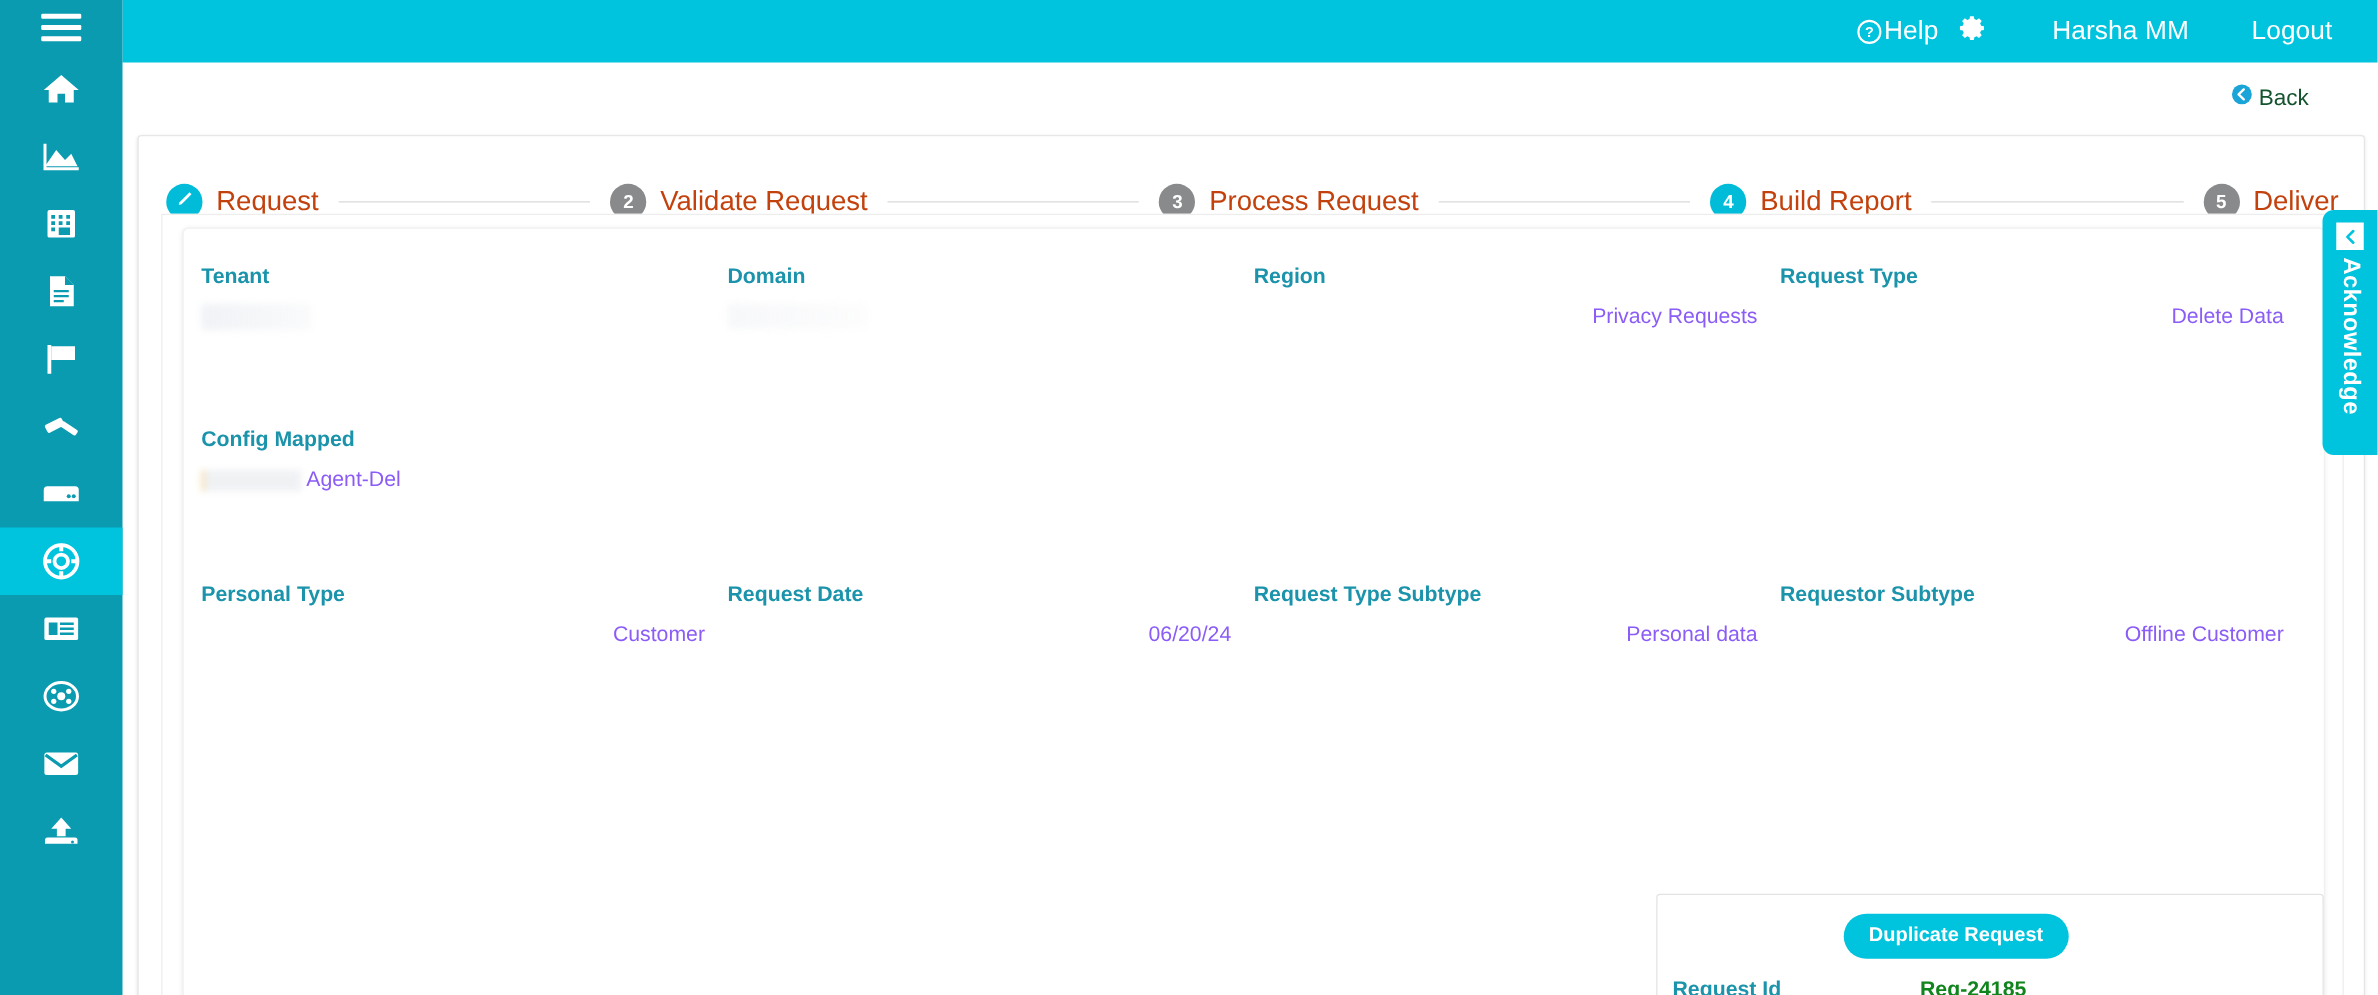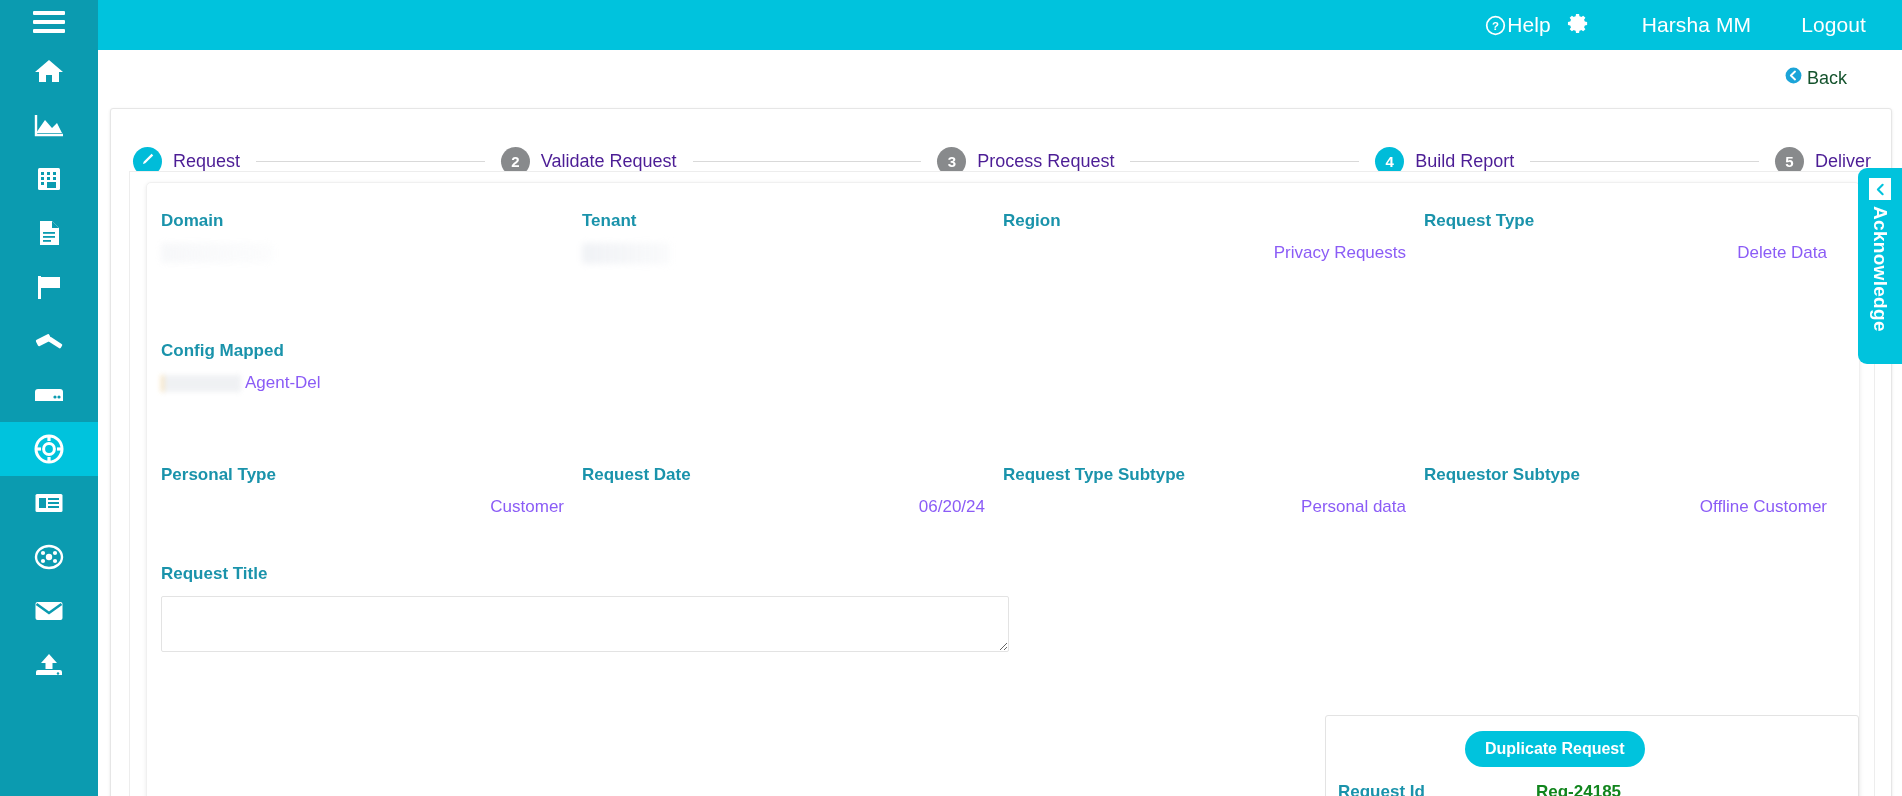--- a/index.html
+++ b/index.html
@@ -89,22 +89,22 @@
     width: 29px; height: 29px; border-radius: 50%;
     background: #888a8c; color: #fff;
     display: flex; align-items: center; justify-content: center;
     font-size: 15px; font-weight: 700;
     flex: 0 0 auto;
   }
   .step-circle.done { background: #00bcd9; }
   .step-circle.active { background: #00bcd9; }
   .step-label {
     margin-left: 11px;
-    font-size: 18px;
-    color: #4c1d95;
+    font-size: 22px;
+    color: #c2410c;
     white-space: nowrap;
   }
   .step-line {
     flex: 1 1 auto;
     height: 1px;
     background: #d9d9d9;
     margin: 0 16px;
     min-width: 40px;
   }
 
@@ -194,21 +194,21 @@
   #request-id-card {
     position: absolute;
     left: 1178px; top: 532px;
     width: 534px; height: 140px;
     background: #ffffff;
     border: 1px solid #e3e3e3;
     border-radius: 3px;
     padding: 0;
   }
   #duplicate-request-btn {
-    position: absolute; left: 139px; top: 15px;
+    position: absolute; left: 149px; top: 15px;
     background: #00c3dd; color: #fff;
     border: none; border-radius: 22px;
     font-size: 16px; font-weight: 700;
     font-family: "Liberation Sans", sans-serif;
     padding: 9px 20px;
     cursor: pointer;
     white-space: nowrap;
   }
   .idrow { position: absolute; display: flex; width: 100%; }
   .idrow .k {
@@ -471,26 +471,26 @@
       <div class="step-circle">5</div>
       <div class="step-label">Deliver</div>
     </div>
   </div>
 
   <div id="inner-card">
     <div id="form-card">
 
       <div class="row">
         <div class="cell">
+          <div class="flabel">Tenant</div>
+          <div class="fvalue redact r-tenant"></div>
+        </div>
+        <div class="cell">
           <div class="flabel">Domain</div>
           <div class="fvalue redact r-domain"></div>
-        </div>
-        <div class="cell">
-          <div class="flabel">Tenant</div>
-          <div class="fvalue redact r-tenant"></div>
         </div>
         <div class="cell">
           <div class="flabel">Region</div>
           <div class="fvalue">Privacy Requests</div>
         </div>
         <div class="cell">
           <div class="flabel">Request Type</div>
           <div class="fvalue">Delete Data</div>
         </div>
       </div>
@@ -523,26 +523,20 @@
           <div class="fvalue">Personal data</div>
         </div>
         <div class="cell">
           <div class="flabel">Requestor Subtype</div>
           <div class="fvalue">Offline Customer</div>
         </div>
       </div>
 
       <div class="gap-c"></div>
 
-      <div class="row">
-        <div class="cell half">
-          <div class="flabel">Request Title</div>
-          <textarea id="request-title-input" placeholder="" style=""></textarea>
-        </div>
-      </div>
 
       <div class="gap-d"></div>
 
 
       <div style="height:36px"></div>
 
       <div id="request-id-card">
         <button id="duplicate-request-btn">Duplicate Request</button>
 
         <div class="idrow" id="row-request-id">

